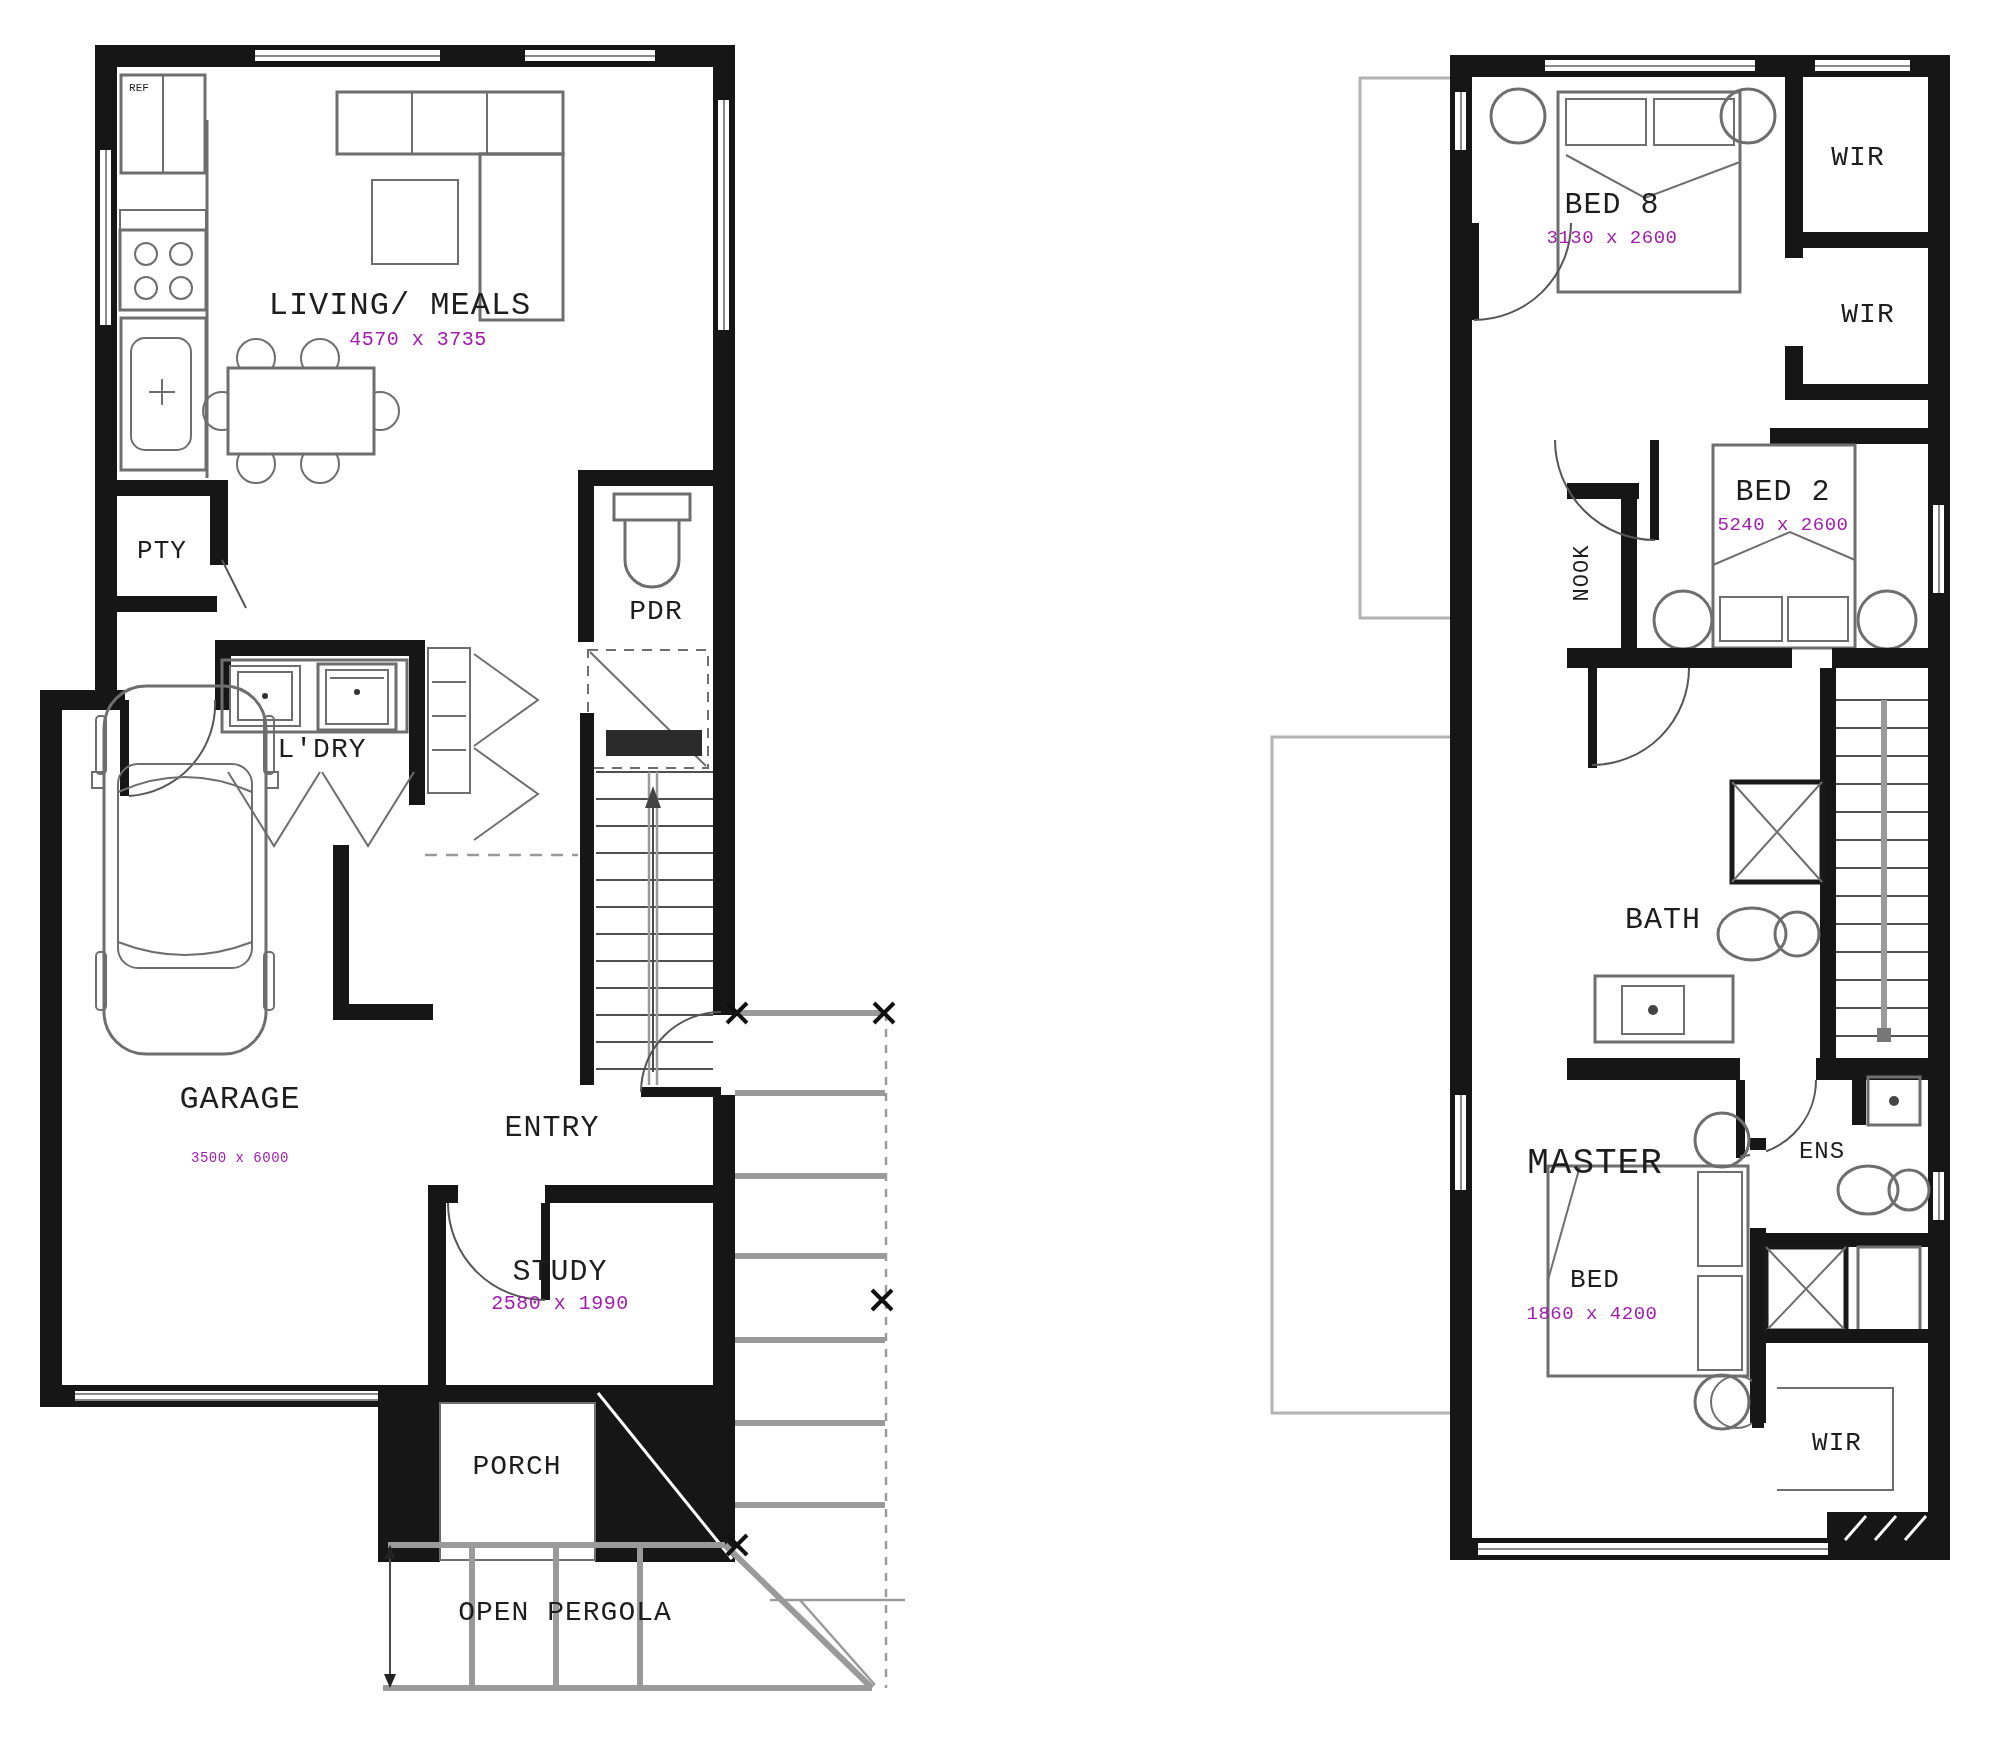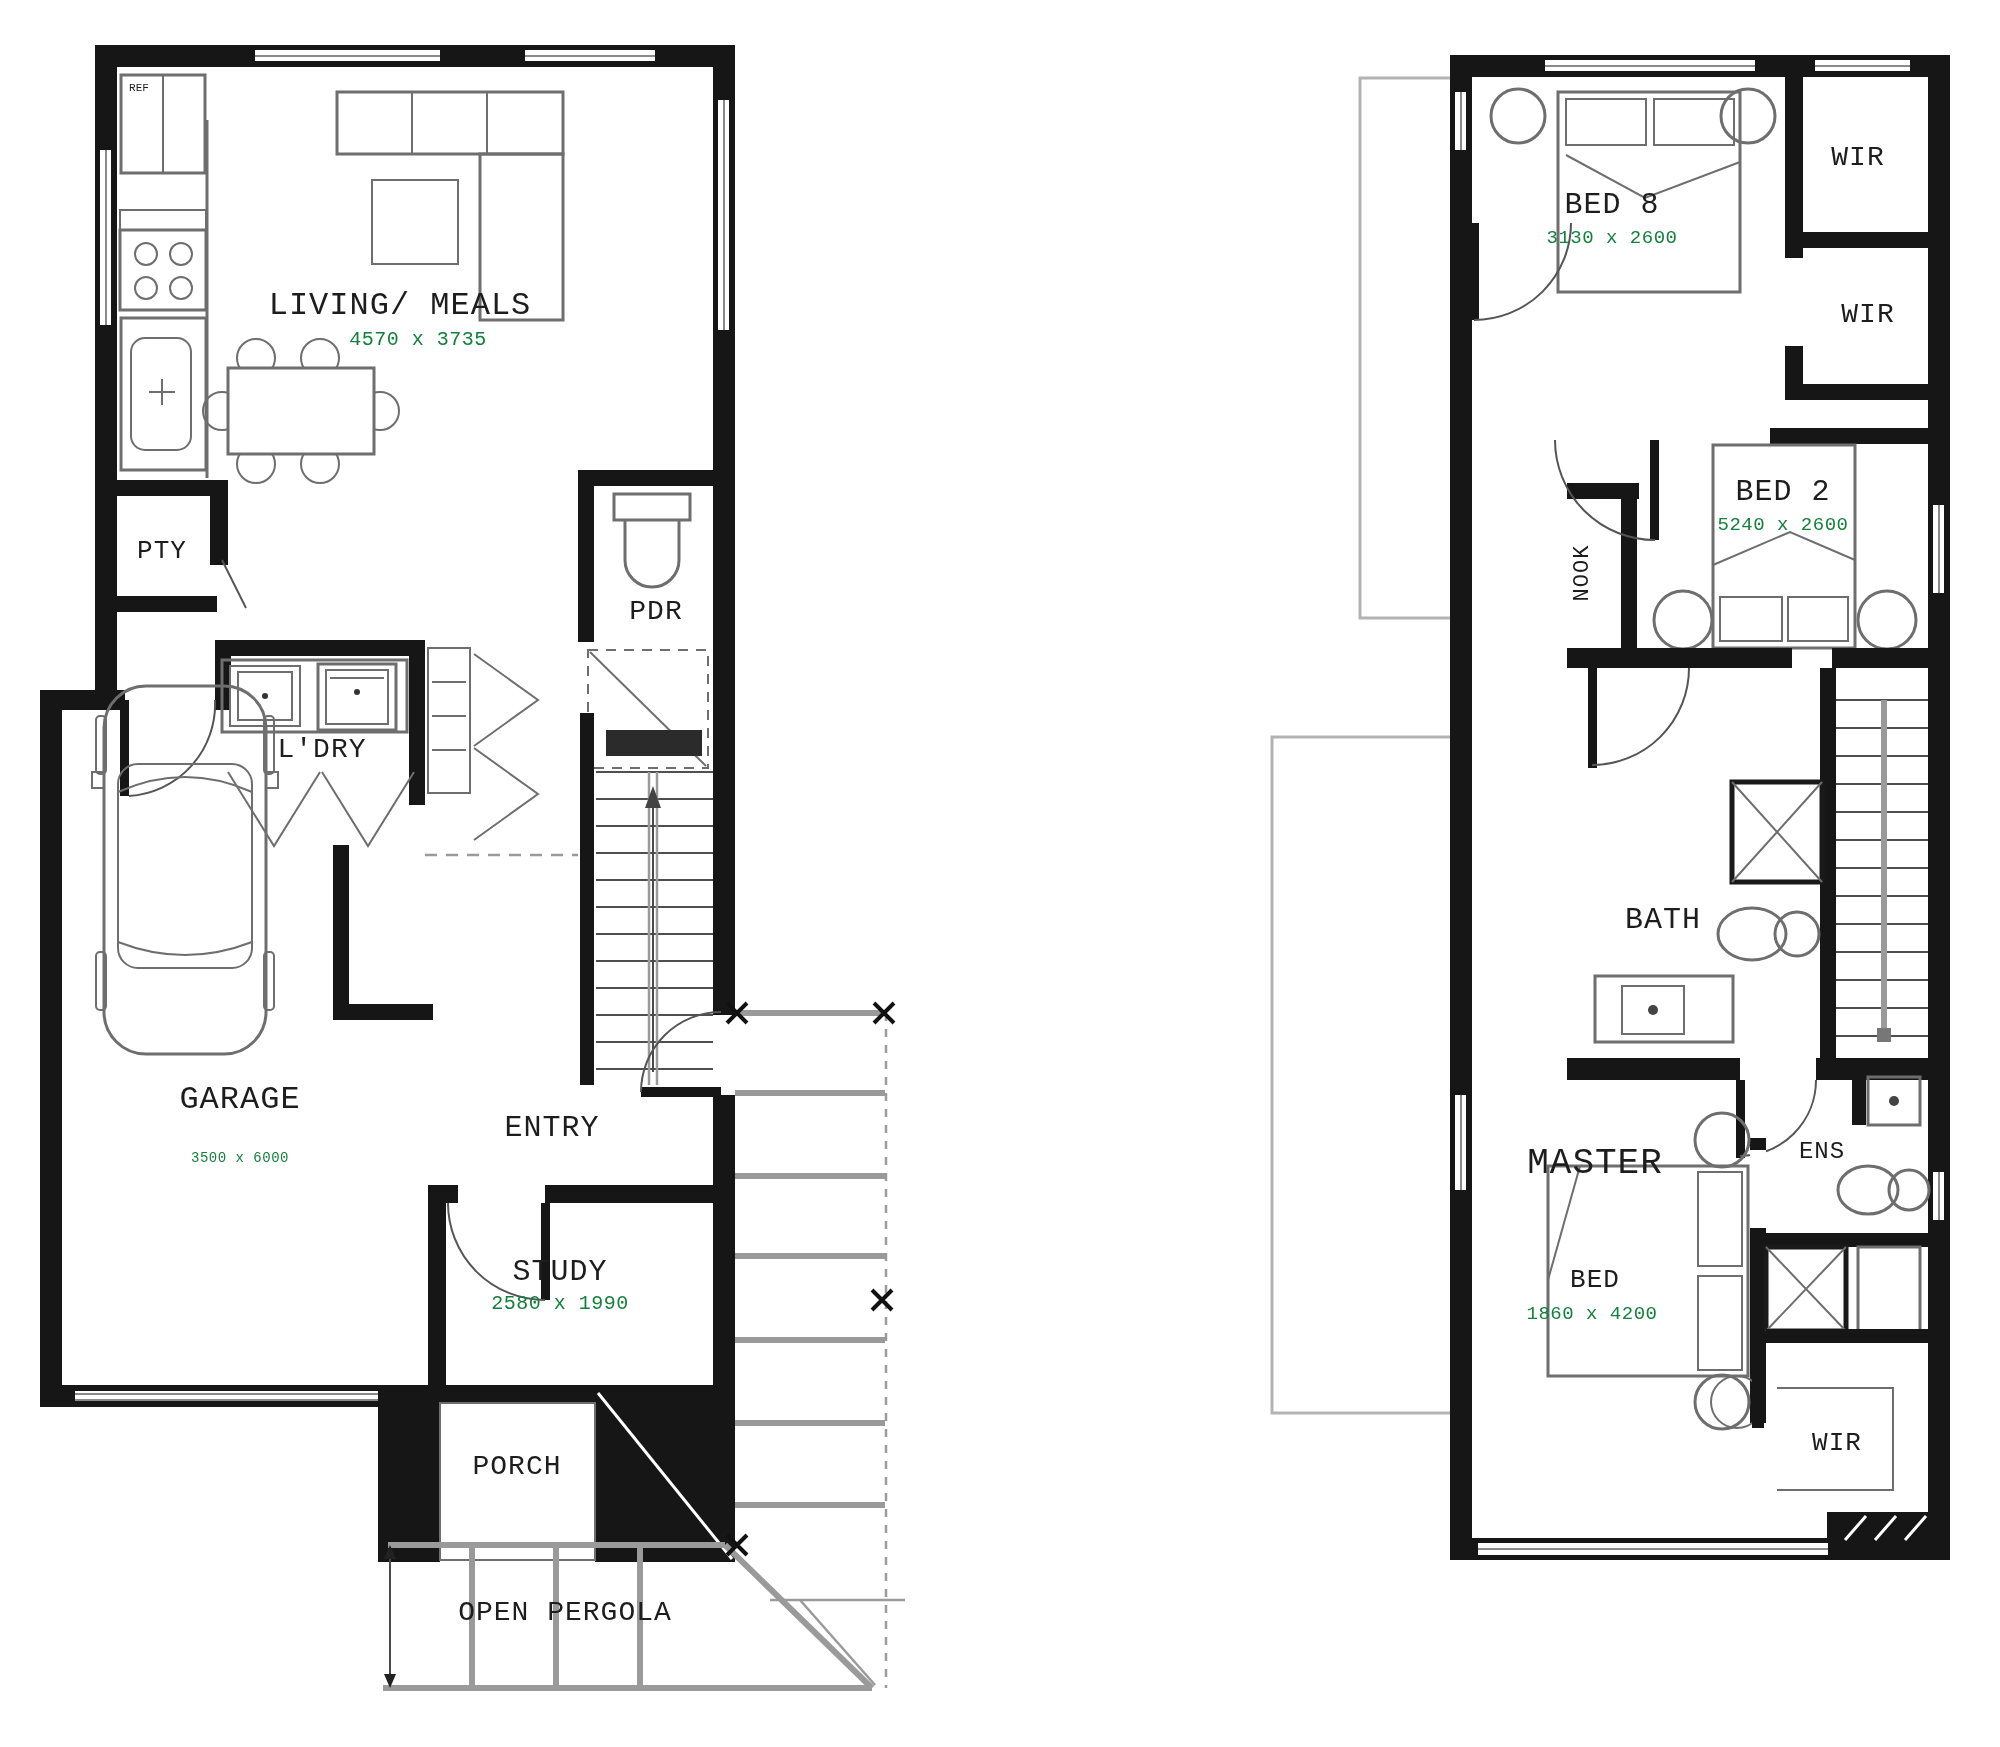--- a/index.html
+++ b/index.html
@@ -17,21 +17,21 @@
   .gt{fill:none;stroke:#9a9a9a;stroke-width:2.5;}
   .win{stroke:#8a8a8a;stroke-width:2;}
   .void{fill:none;stroke:#b3b3b3;stroke-width:3;}
   .arc{fill:none;stroke:#555555;stroke-width:2;}
   .tread{stroke:#4f4f4f;stroke-width:2;}
   .xmark{stroke:#111111;stroke-width:4;}
   
   .lbl{position:absolute;transform:translate(-50%,-50%);white-space:nowrap;
        color:#1d1d1d;letter-spacing:1px;line-height:1;}
   .dim{position:absolute;transform:translate(-50%,-50%);white-space:nowrap;
-       color:#15803d;letter-spacing:0.5px;line-height:1;}
+       color:#a21caf;letter-spacing:0.5px;line-height:1;}
   .rot{transform:translate(-50%,-50%) rotate(-90deg);}
 </style>
 </head>
 <body>
 
 <div id="canvas">
 
 <svg id="plan-svg" width="2000" height="1747" viewBox="0 0 2000 1747" xmlns="http://www.w3.org/2000/svg">
 
   <g>

